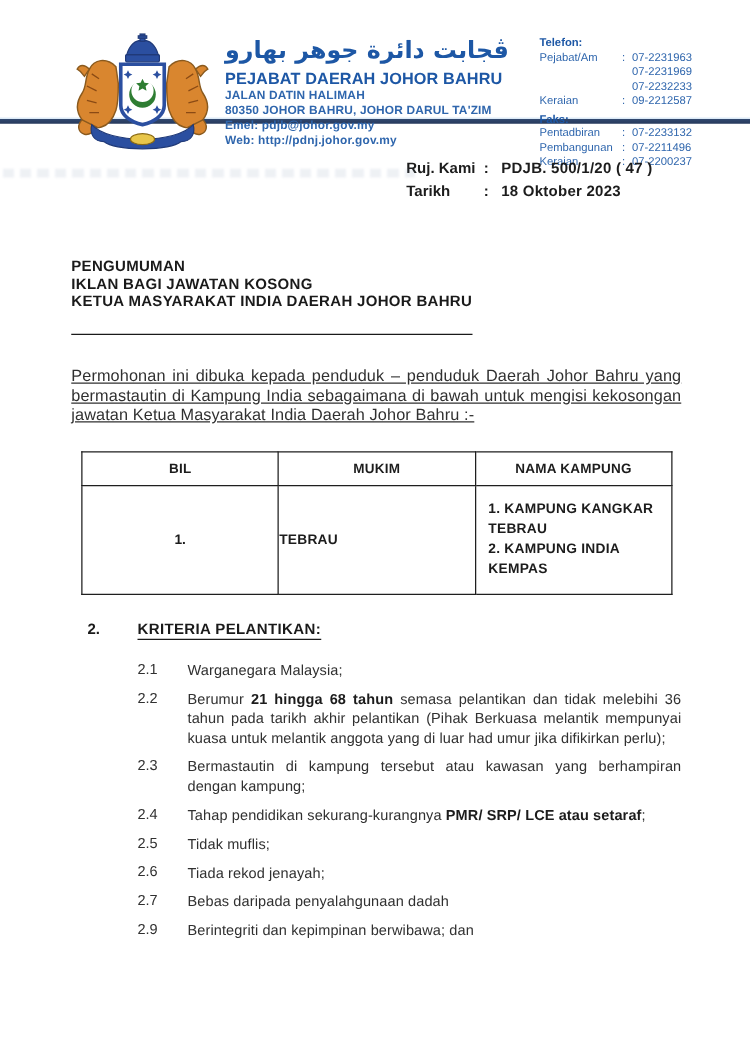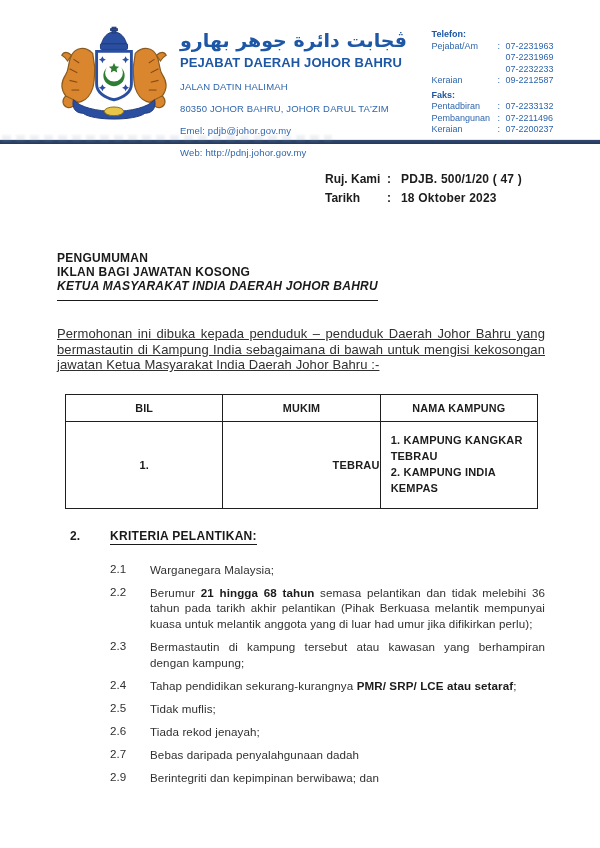--- a/index.html
+++ b/index.html
@@ -11,21 +11,21 @@
     margin: 0 auto;
     background: #ffffff;
     color: #2e2e2e;
     overflow: hidden;
   }
 
   
   .letterhead {
     display: flex;
     padding: 24px 10px 0 56px;
-    height: 139px;
+    height: 94px;
   }
   .crest { width: 116px; height: 102px; flex: 0 0 auto; margin-top: 2px; }
   .office-block { margin-left: 8px; padding-top: 4px; width: 250px; }
   .jawi {
     direction: rtl;
     text-align: left;
     font-family: "DejaVu Sans", sans-serif;
     font-weight: bold;
     font-size: 19px;
     line-height: 24px;
@@ -36,23 +36,24 @@
     font-weight: bold;
     font-size: 13px;
     color: #1d57a5;
     margin-top: 3px;
     letter-spacing: .1px;
     white-space: nowrap;
   }
   .addr-line {
     font-size: 9.5px;
     color: #2f66ad;
-    margin-top: 11px;
+    margin-top: 1px;
     letter-spacing: .15px;
     white-space: nowrap;
+    font-weight: bold;
   }
   .contact-block {
     margin-left: 4px;
     padding-top: 2px;
     width: 160px;
     color: #2f66ad;
     font-size: 9px;
     line-height: 11.5px;
   }
   .contact-title { font-weight: bold; color: #1d57a5; margin-top: 3px; }
@@ -85,21 +86,21 @@
 
   .title-block {
     margin-top: 43px;
     text-align: left;
     font-weight: bold;
     font-size: 12px;
     line-height: 14px;
     color: #1a1a1a;
     letter-spacing: .25px;
   }
-  .title-underline { display: inline-block; border-bottom: 1.5px solid #1a1a1a; padding-bottom: 7px; font-style: italic; }
+  .title-underline { display: inline-block; border-bottom: 1.5px solid #1a1a1a; padding-bottom: 19px; }
 
   .intro {
     margin-top: 25px;
     font-size: 13px;
     line-height: 15.6px;
     text-align: justify;
     color: #303030;
     letter-spacing: .1px;
     text-decoration: underline;
   }
@@ -115,21 +116,21 @@
   table.vacancy th, table.vacancy td { border: 1.6px solid #1f1f1f; }
   table.vacancy th {
     font-size: 10.8px;
     font-weight: bold;
     color: #1c1c1c;
     padding: 7px 2px;
     text-align: center;
     letter-spacing: .2px;
   }
   td.bil { width: 45px; text-align: center; font-weight: bold; font-size: 11px; color: #1c1c1c; }
-  td.mukim { width: 90px; text-align: right; font-weight: bold; font-size: 11px; color: #1c1c1c; letter-spacing: .2px; }
+  td.mukim { width: 90px; text-align: left; font-weight: bold; font-size: 11px; color: #1c1c1c; letter-spacing: .2px; }
   td.kampung { padding: 10px 8px 12px 10px; }
   td.kampung .k-line { font-weight: bold; font-size: 11px; line-height: 16px; color: #1c1c1c; letter-spacing: .2px; }
   tr.data-row td { height: 58px; }
 
   
   .section-heading {
     margin: 20px 0 0 13px;
     display: flex;
     font-size: 12px;
     color: #1a1a1a;

